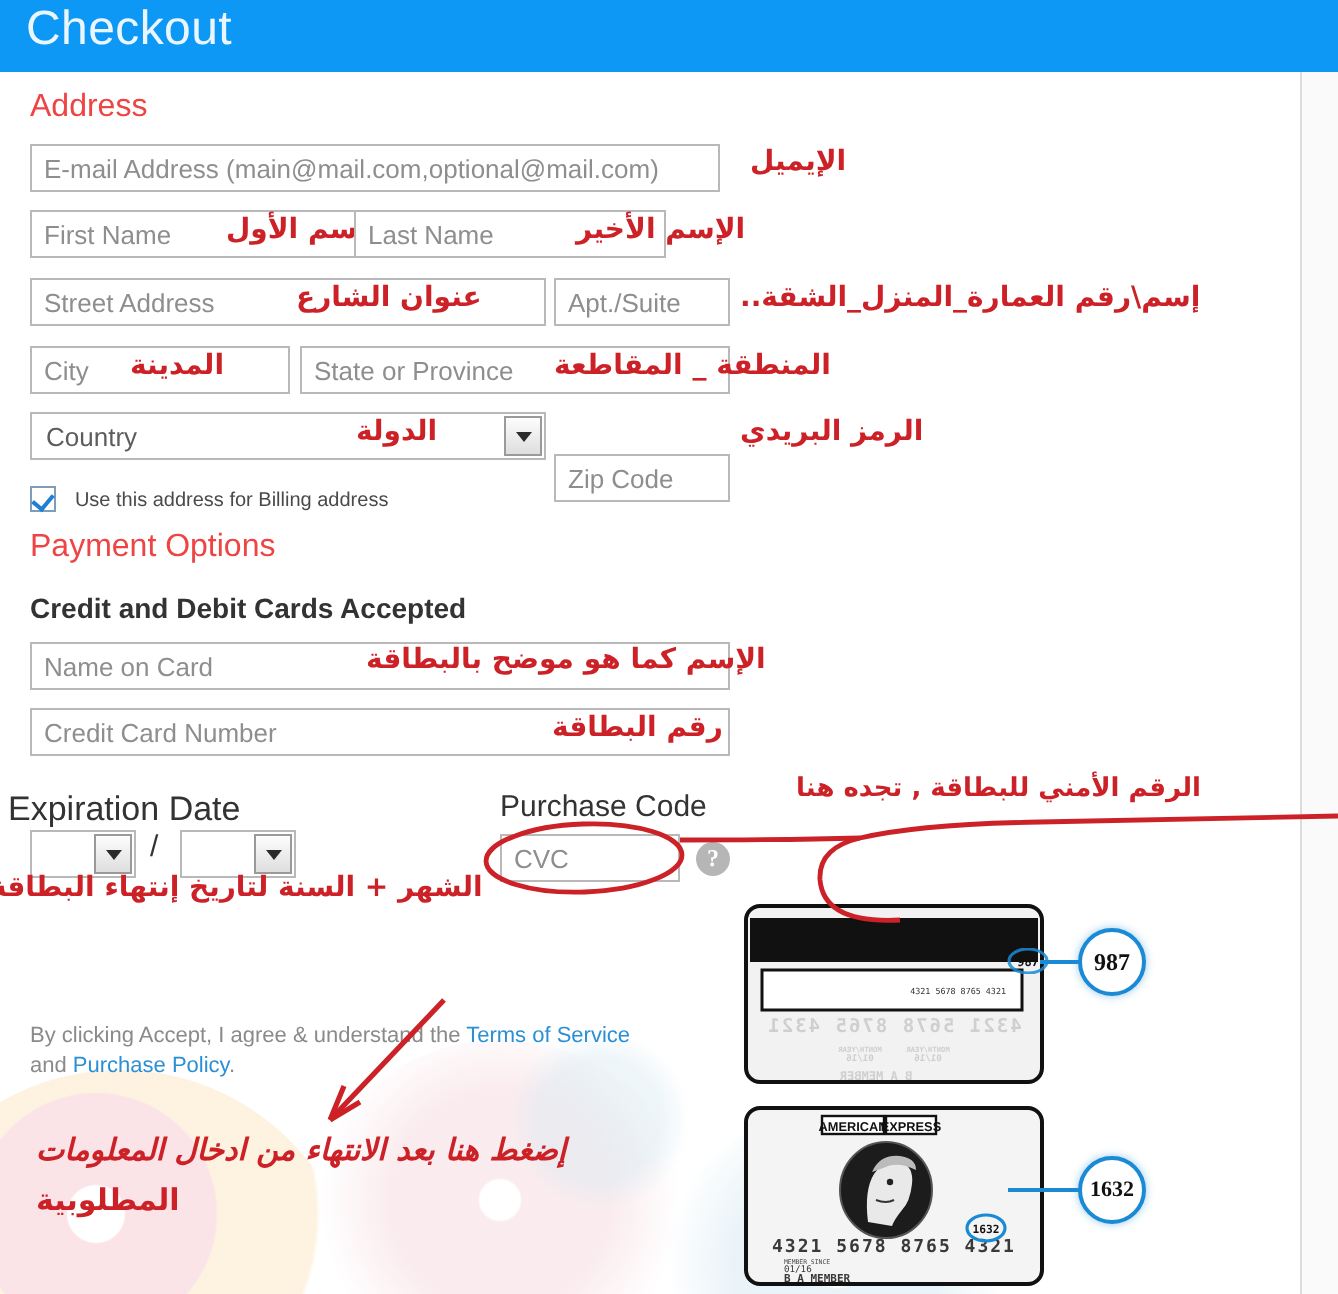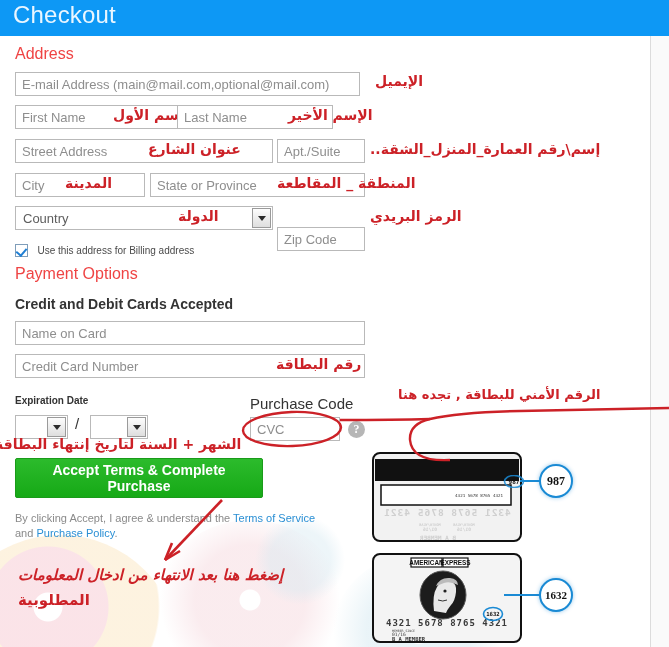--- a/index.html
+++ b/index.html
@@ -229,25 +229,26 @@
 
   <div id="cbrow">
     <span class="cbx"></span>
     <span class="cblbl">Use this address for Billing address</span>
   </div>
 
   <div class="sec-title" style="left:15px; top:265px;">Payment Options</div>
   <div class="sub-title" style="left:15px; top:296px;">Credit and Debit Cards Accepted</div>
 
   <input class="inp" style="left: 15px; top: 321px; width: 350px;" placeholder="Name on Card">
+  <div class="ann" style="left:183px; top:322px; font-size:14px;">الإسم كما هو موضح بالبطاقة</div>
 
   <input class="inp" style="left: 15px; top: 354px; width: 350px;" placeholder="Credit Card Number">
   <div class="ann" style="left:276px; top:356px; font-size:14px;">رقم البطاقة</div>
 
-  <div class="fld-label" style="left:15px; top:395px; font-size:10px;font-weight:bold;">Expiration Date</div>
+  <div class="fld-label" style="left:4px; top:395px; font-size:17px;">Expiration Date</div>
 
   <div class="sel" style="left:15px; top:415px; width:53px;">
     <span class="seltxt"></span>
     <span class="selbtn">
         <i></i>
       </span>
   </div>
   <div class="fld-label" style="left:75px; top:415px; font-size:15px;">/</div>
   <div class="sel" style="left:90px; top:415px; width:58px;">
     <span class="seltxt"></span>
@@ -256,21 +257,20 @@
       </span>
   </div>
   <div class="ann" style="left:-5px; top:436px; font-size:14px;">الشهر + السنة لتاريخ إنتهاء البطاقة</div>
 
   <div class="fld-label" style="left:250px; top:395px; font-size:15px;">Purchase Code</div>
   <input class="inp" style="left: 250px; top: 417px; width: 90px;" placeholder="CVC">
   <div id="cvc-help">?</div>
 
   <div class="ann" style="left:398px; top:387px; font-size:13px;">الرقم الأمني للبطاقة , تجده هنا</div>
 
-  <button id="buybtn">Accept Terms &amp; Complete Purchase</button>
 
   <div id="terms">
     <span>By clicking Accept, I agree &amp; understand the </span><a href="#">Terms of Service</a><span> and </span><a href="#">Purchase Policy</a><span>.</span>
   </div>
 
   <div class="ann" style="left:18px; top:566px; font-size:15px;font-style:italic;">إضغط هنا بعد الانتهاء من ادخال المعلومات</div>
   <div class="ann" style="left:18px; top:591px; font-size:15px;">المطلوبية</div>
 
   <div class="cardbox" style="left:372px; top:452px; width:150px; height:90px;">
     <svg width="150" height="90" viewBox="0 0 150 90">

